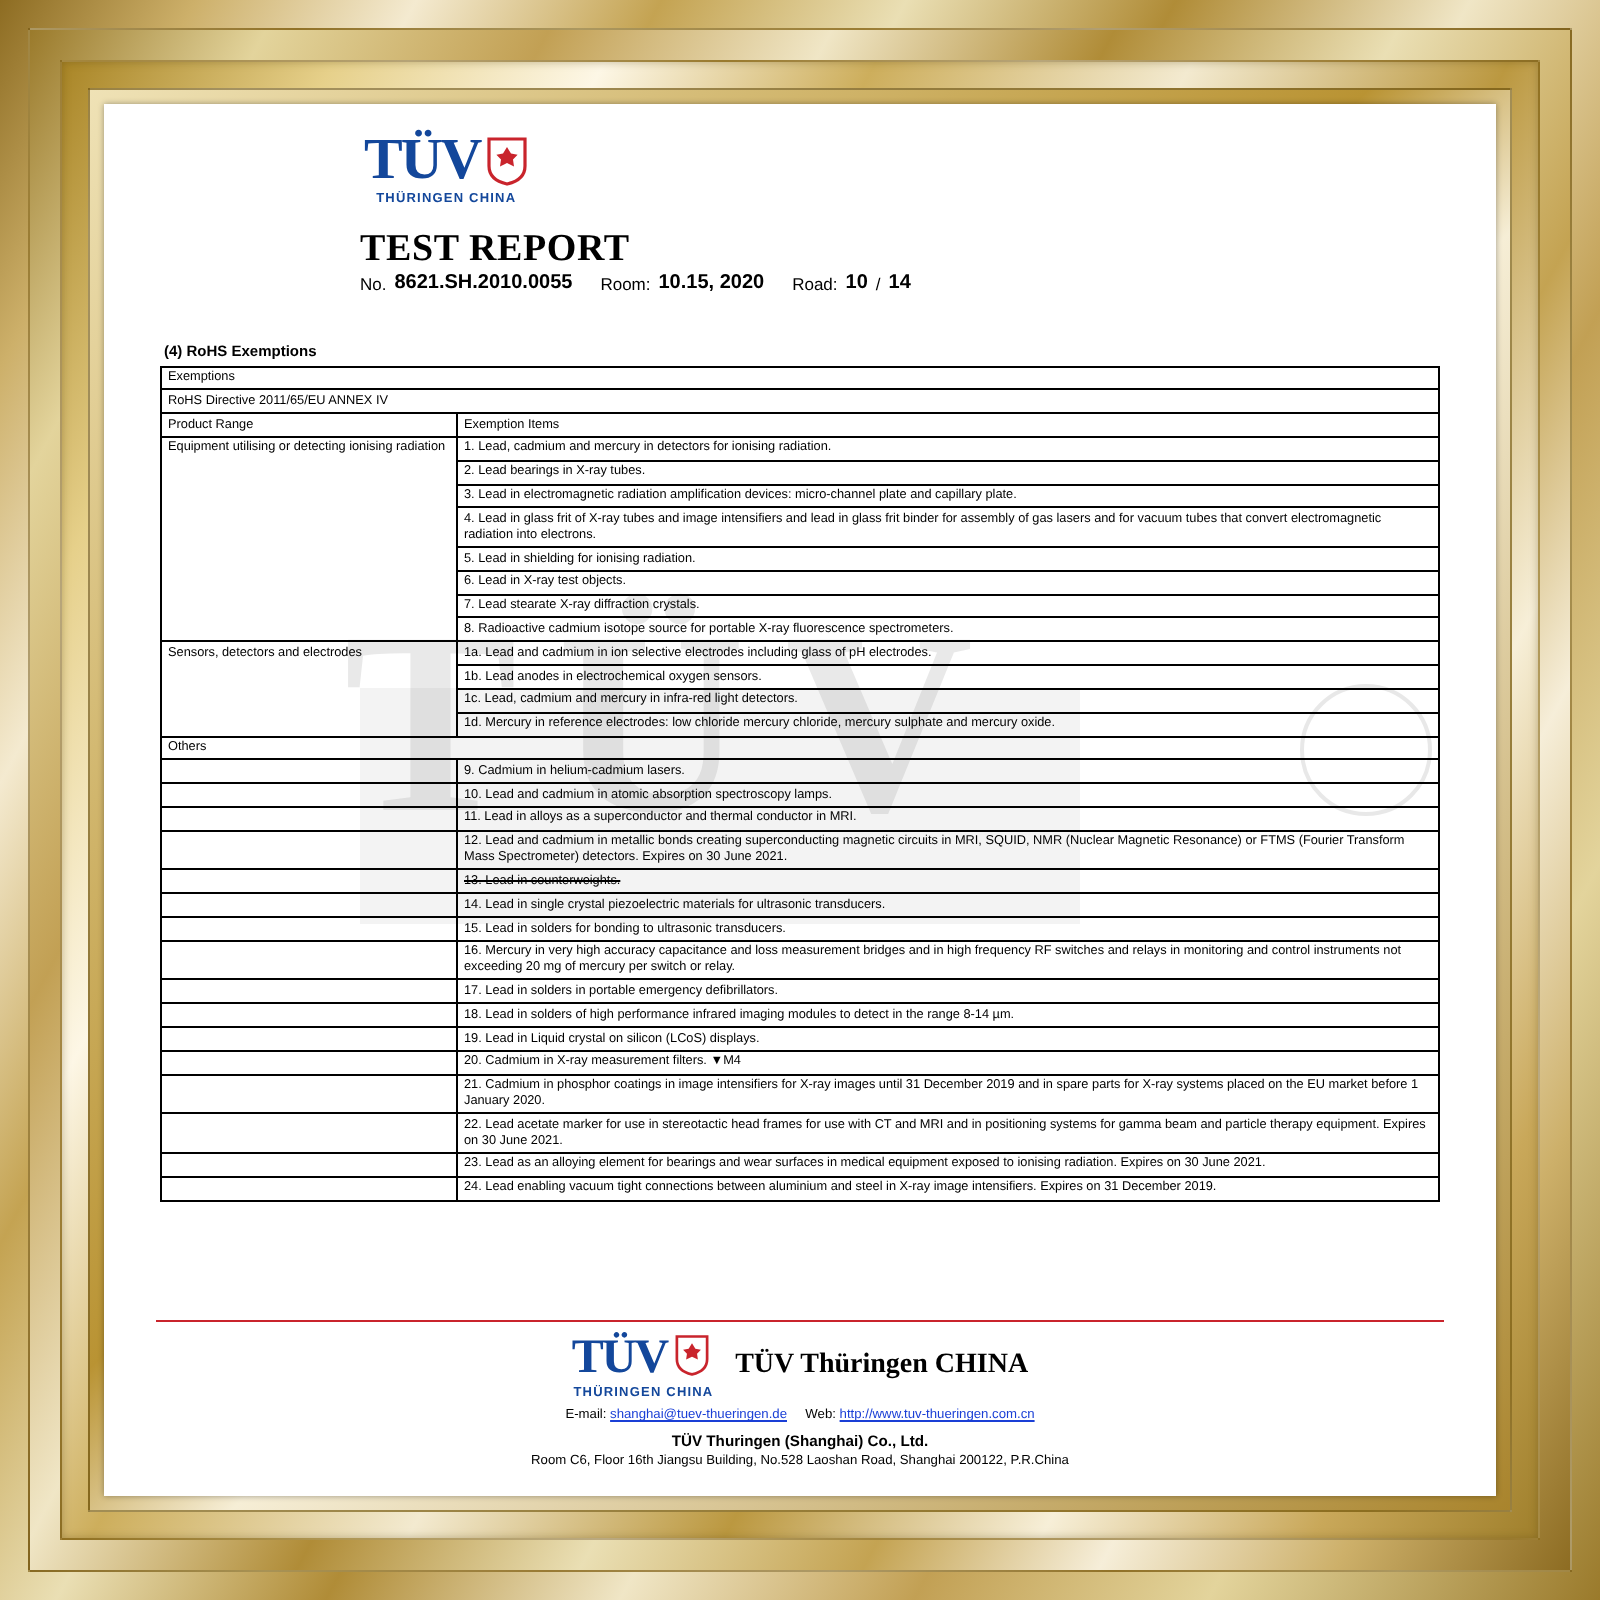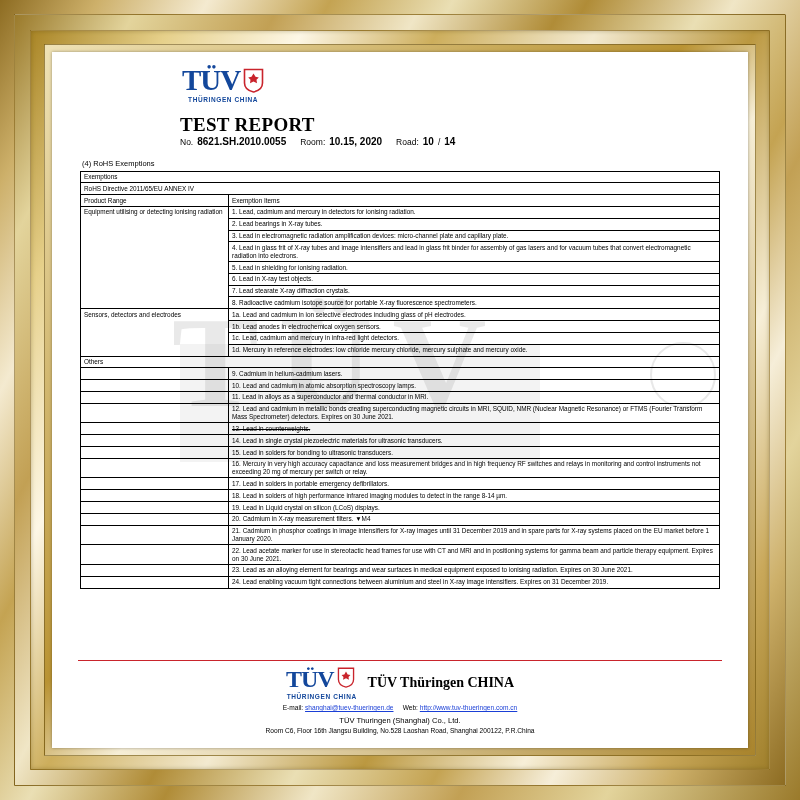--- a/index.html
+++ b/index.html
@@ -204,24 +204,25 @@
     color: #000;
     display: flex;
     align-items: flex-end;
     gap: 4px;
     white-space: nowrap;
   }
   .meta b { font-size: 10px; }
   .meta .lbl { font-weight: normal; }
 
   .section-label {
-    margin-top: 12px;
+    margin-top: 24px;
     font-size: 7.5px;
     color: #000;
     padding-left: 2px;
+    font-weight: bold;
   }
 
   
   table.ex {
     width: 100%;
     border-collapse: collapse;
     margin-top: 3px;
     table-layout: fixed;
   }
   table.ex td, table.ex th {
@@ -285,21 +286,21 @@
     font-size: 6.6px;
     color: #000;
   }
   .foot-contact a, .foot-contact .link {
     color: #1a3fd6;
     text-decoration: underline;
   }
   .foot-co {
     margin-top: 5px;
     font-size: 7.6px;
-    font-weight: normal;
+    font-weight: bold;
     color: #000;
   }
   .foot-addr {
     margin-top: 2px;
     font-size: 6.6px;
     color: #000;
   }
 </style>
 </head>
 <body>

